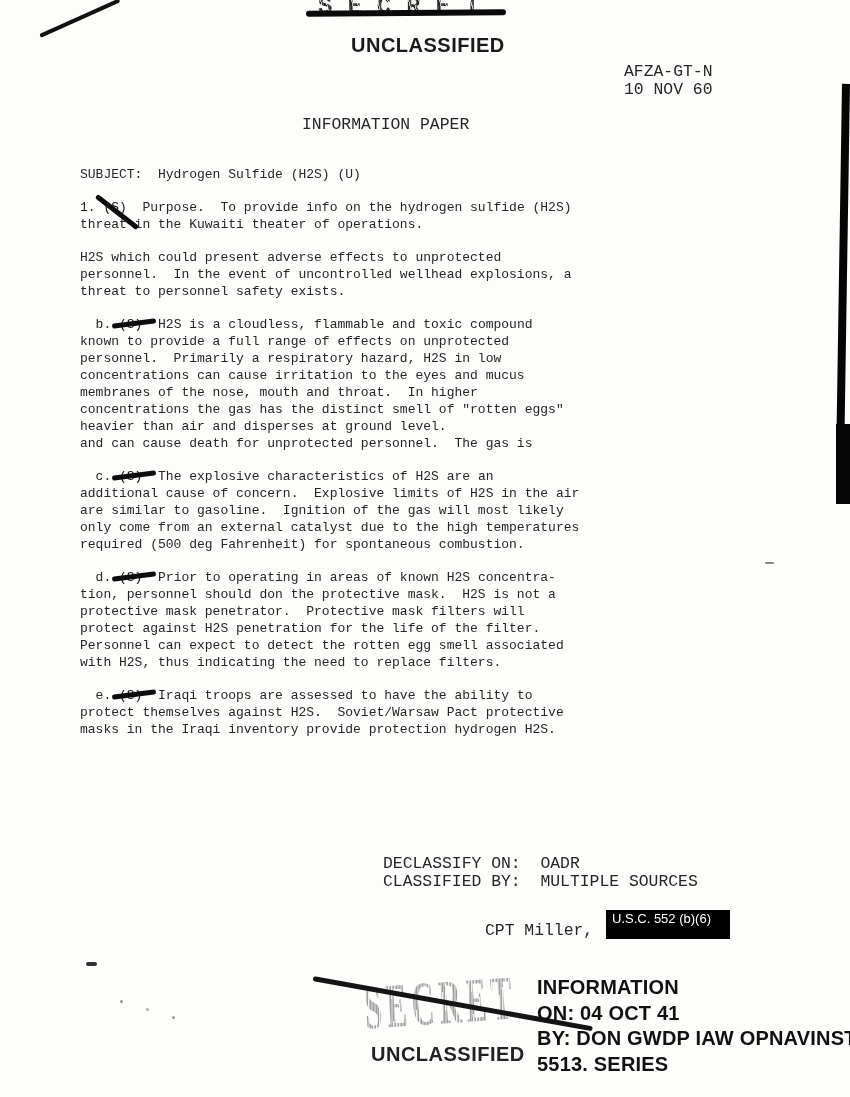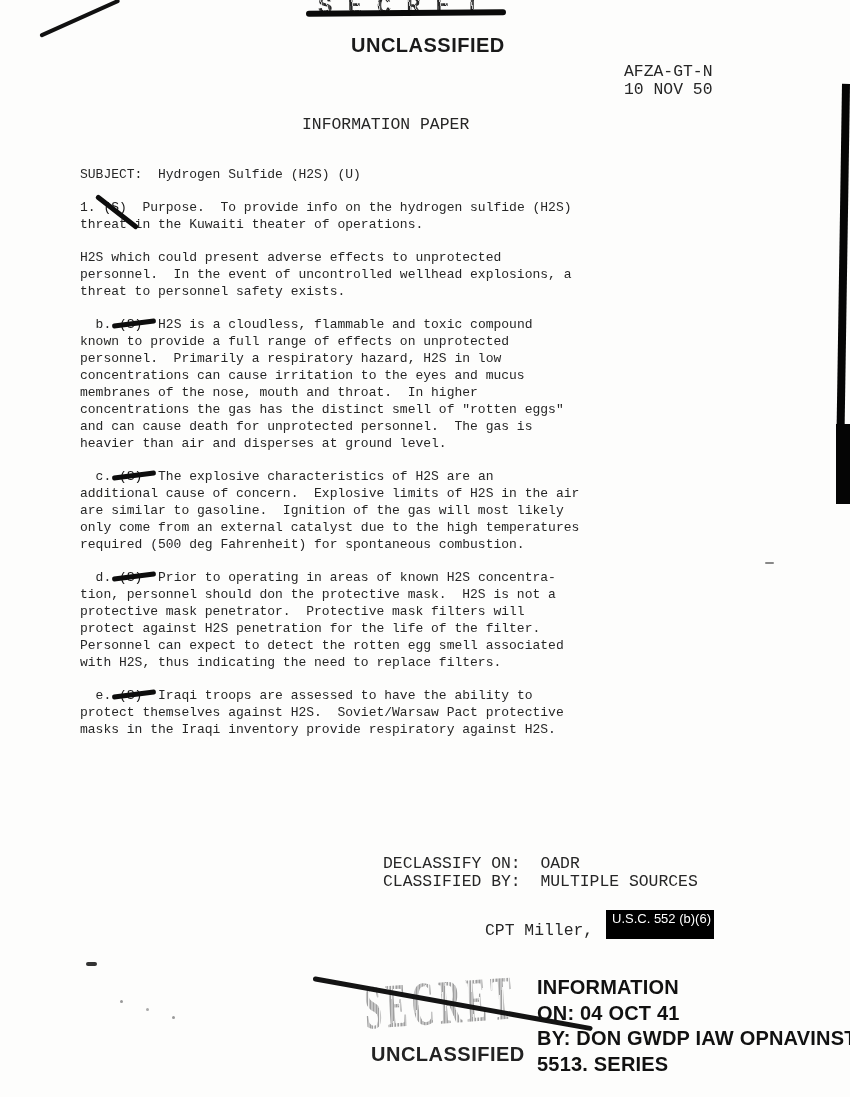--- a/index.html
+++ b/index.html
@@ -40,21 +40,21 @@
   
   .ghost-secret{
     left:362px;top:972px;font-size:66px;font-weight:bold;letter-spacing:10px;
     font-family:"Liberation Serif","DejaVu Serif",serif;color:#838383;opacity:.85;
     transform:rotate(-4deg) scale(0.47,0.95);transform-origin:left top;
     -webkit-mask-image:repeating-linear-gradient(100deg,rgba(0,0,0,.9) 0 2px,rgba(0,0,0,.1) 2px 3px,rgba(0,0,0,.55) 3px 6px);
     mask-image:repeating-linear-gradient(100deg,rgba(0,0,0,.9) 0 2px,rgba(0,0,0,.1) 2px 3px,rgba(0,0,0,.55) 3px 6px);
   }
   .ghost-strike{left:313px;top:976px;width:284px;height:5px;background:#141414;border-radius:3px;transform:rotate(10.2deg);transform-origin:left center;}
   
-  .redaction{left:606px;top:910px;width:108px;height:29px;background:#000;}
+  .redaction{left:606px;top:910px;width:124px;height:29px;background:#000;}
   .redaction-label{
     font-family:"Liberation Sans","DejaVu Sans",sans-serif;font-size:13px;color:#fff;
     padding:1px 0 0 6px;white-space:nowrap;
   }
   
   .pen-line-topleft{left:40px;top:34px;width:87px;height:3.5px;background:#111;border-radius:2px;transform:rotate(-24.2deg);transform-origin:left center;}
   .edge-bar1{left:842px;top:84px;width:8px;height:350px;background:#050505;transform:rotate(0.9deg);transform-origin:top right;}
   .edge-bar2{left:836px;top:424px;width:14px;height:80px;background:#050505;}
   .speck{position:absolute;background:#555;border-radius:2px;}
 </style>
@@ -70,21 +70,21 @@
   <div class="speck" style="left:765px;top:562px;width:9px;height:2px;background:#888;"></div>
   <div class="speck" style="left:120px;top:1000px;width:3px;height:3px;background:#999;"></div>
   <div class="speck" style="left:146px;top:1008px;width:3px;height:3px;background:#aaa;"></div>
   <div class="speck" style="left:172px;top:1016px;width:3px;height:3px;background:#999;"></div>
 
   <div class="abs top-secret">SECRET</div>
   <div class="abs top-strike"></div>
 
   <div class="abs stamp-sans top-unclass">UNCLASSIFIED</div>
 
-  <div class="abs office-block"><div class="line">AFZA-GT-N</div><div class="line">10 NOV 50</div></div>
+  <div class="abs office-block"><div class="line">AFZA-GT-N</div><div class="line">10 NOV 60</div></div>
 
   <div class="abs doc-title">INFORMATION PAPER</div>
 
   <div class="body-block">
     <div class="para">
         <div class="line">SUBJECT:  Hydrogen Sulfide (H2S) (U)</div>
       </div>
 
     <div class="para">
         <div class="line"><span>1. </span><span class="mark slash">(S)</span><span>  Purpose.  To provide info on the hydrogen sulfide (H2S)</span></div>
@@ -98,22 +98,22 @@
         <div class="line">threat to personnel safety exists.</div>
       </div>
 
     <div class="para">
         <div class="line"><span>  b. </span><span class="mark heavy">(S)</span><span>  H2S is a cloudless, flammable and toxic compound</span></div>
         <div class="line">known to provide a full range of effects on unprotected</div>
         <div class="line">personnel.  Primarily a respiratory hazard, H2S in low</div>
         <div class="line">concentrations can cause irritation to the eyes and mucus</div>
         <div class="line">membranes of the nose, mouth and throat.  In higher</div>
         <div class="line">concentrations the gas has the distinct smell of "rotten eggs"</div>
+        <div class="line">heavier than air and disperses at ground level.</div>
         <div class="line">and can cause death for unprotected personnel.  The gas is</div>
-        <div class="line">heavier than air and disperses at ground level.</div>
       </div>
 
     <div class="para">
         <div class="line"><span>  c. </span><span class="mark heavy">(S)</span><span>  The explosive characteristics of H2S are an</span></div>
         <div class="line">additional cause of concern.  Explosive limits of H2S in the air</div>
         <div class="line">are similar to gasoline.  Ignition of the gas will most likely</div>
         <div class="line">only come from an external catalyst due to the high temperatures</div>
         <div class="line">required (500 deg Fahrenheit) for spontaneous combustion.</div>
       </div>
 
@@ -122,21 +122,21 @@
         <div class="line">tion, personnel should don the protective mask.  H2S is not a</div>
         <div class="line">protective mask penetrator.  Protective mask filters will</div>
         <div class="line">protect against H2S penetration for the life of the filter.</div>
         <div class="line">Personnel can expect to detect the rotten egg smell associated</div>
         <div class="line">with H2S, thus indicating the need to replace filters.</div>
       </div>
 
     <div class="para">
         <div class="line"><span>  e. </span><span class="mark heavy">(S)</span><span>  Iraqi troops are assessed to have the ability to</span></div>
         <div class="line">protect themselves against H2S.  Soviet/Warsaw Pact protective</div>
-        <div class="line">masks in the Iraqi inventory provide respiratory against H2S.</div>
+        <div class="line">masks in the Iraqi inventory provide protection hydrogen H2S.</div>
       </div>
   </div>
 
   <div class="cls-block"><div class="line">DECLASSIFY ON:  OADR</div><div class="line">CLASSIFIED BY:  MULTIPLE SOURCES</div></div>
 
   <div class="sig">CPT Miller,</div>
   <div class="abs redaction">
       <div class="redaction-label">U.S.C. 552 (b)(6)</div>
     </div>
 

